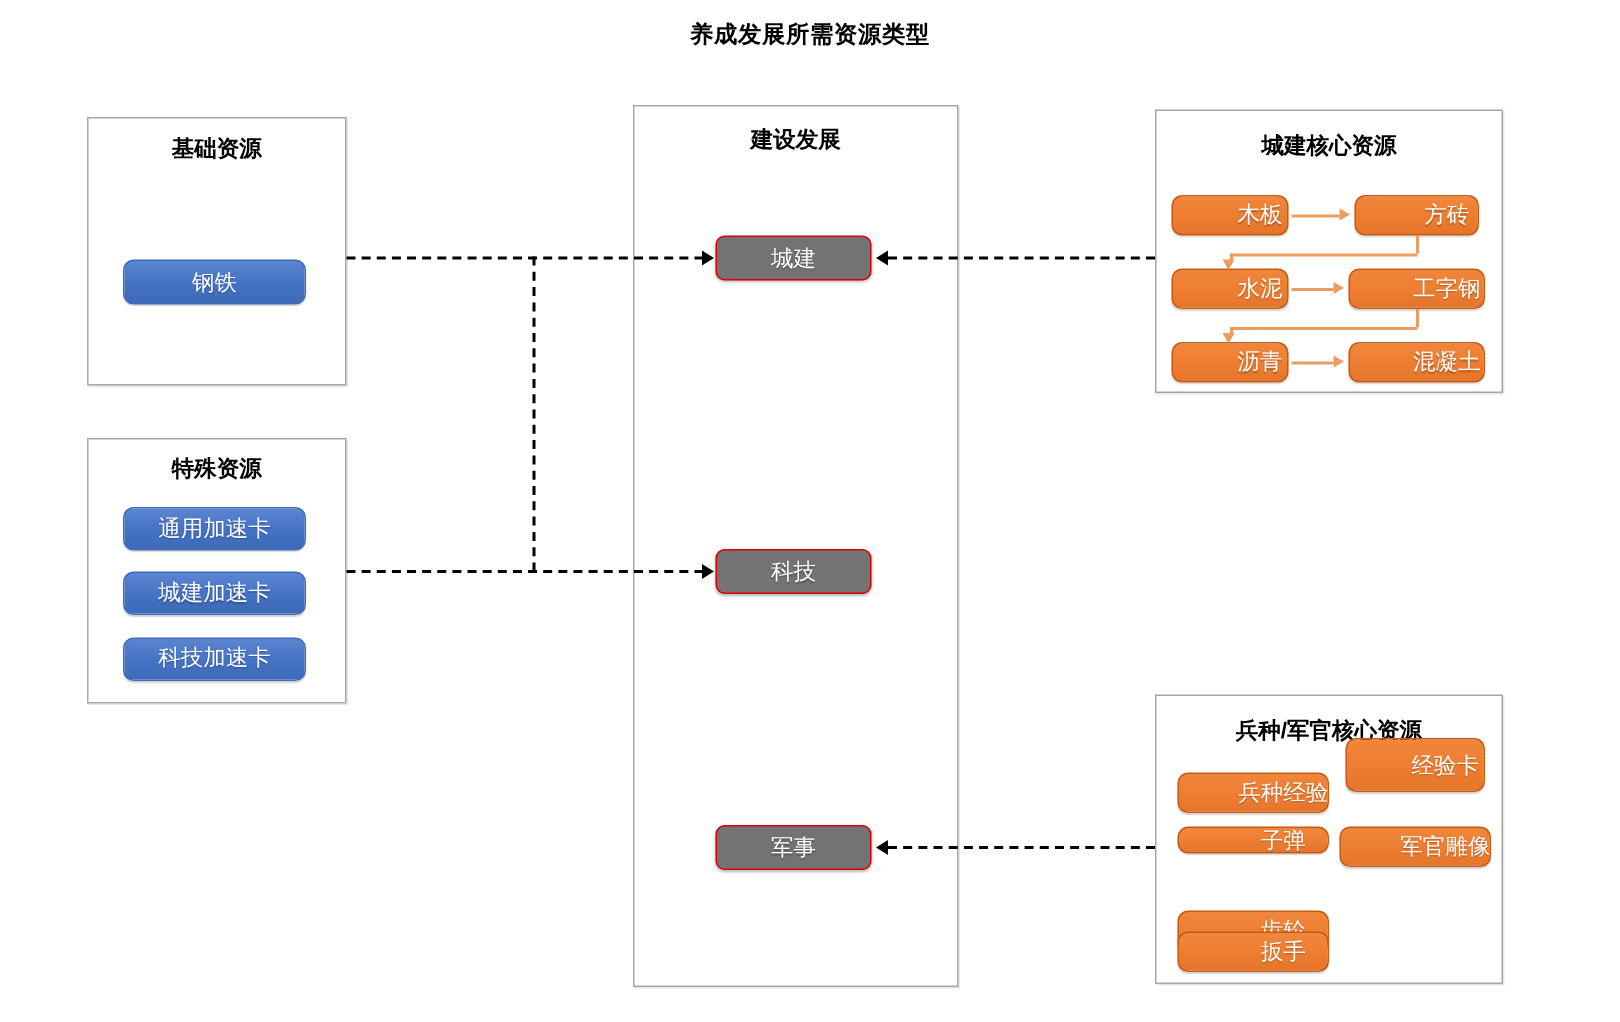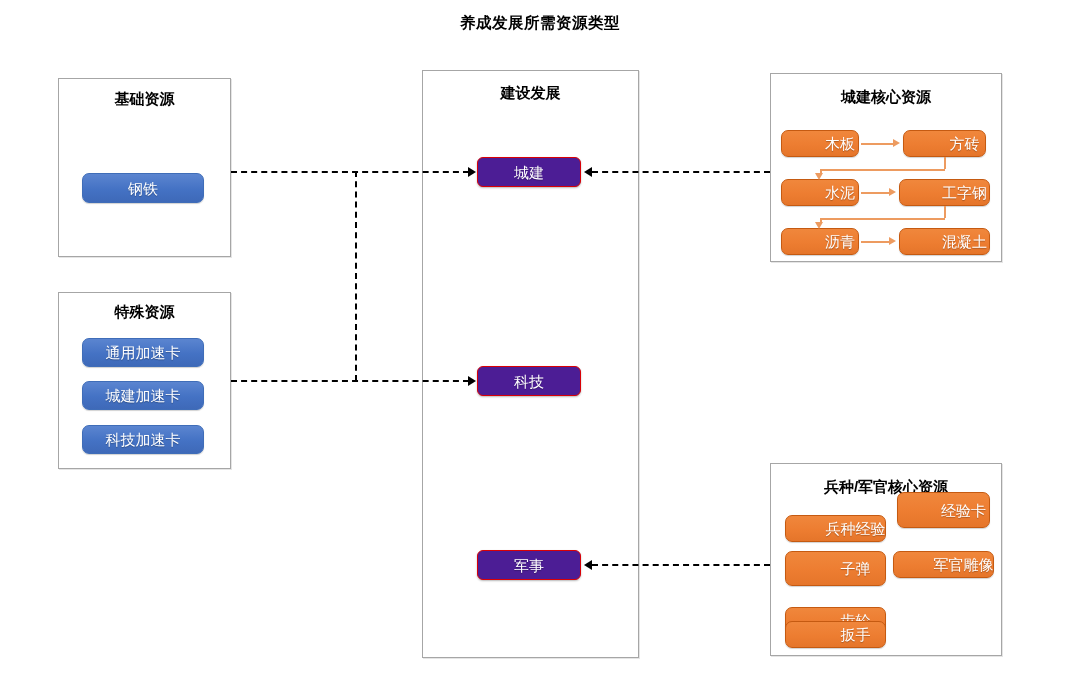--- a/index.html
+++ b/index.html
@@ -59,21 +59,21 @@
     border:1.2px solid #3f6db8;
     box-shadow:0 1px 1px rgba(0,0,0,0.18);
   }
   .chip.orange{
     background:linear-gradient(180deg,#f0873c 0%,#ed7d31 55%,#e5752a 100%);
     border:1.3px solid #c55a11;
     box-shadow:0 1px 1px rgba(0,0,0,0.18);
     padding-left:40px;
   }
   .chip.red{
-    background:#4c1d95;
+    background:#737373;
     border:1.2px solid #d90006;
     border-radius:6px;
     box-shadow:0 1px 2px rgba(0,0,0,0.28);
   }
 
   
   .dash-h{
     position:absolute;
     height:0;
     border-top:2px dashed #000000;
@@ -130,21 +130,21 @@
   <div class="page-title">养成发展所需资源类型</div>
 
   <div class="panel" style="left:58px;top:78px;width:173px;height:179px;"></div>
   <div class="panel-title" style="left:58px;top:90px;width:173px;">基础资源</div>
   <div class="chip blue" style="left:82px;top:173px;width:122px;height:30px;">钢铁</div>
 
   <div class="panel" style="left:58px;top:292px;width:173px;height:177px;"></div>
   <div class="panel-title" style="left:58px;top:303px;width:173px;">特殊资源</div>
   <div class="chip blue" style="left:82px;top:338px;width:122px;height:29px;">通用加速卡</div>
   <div class="chip blue" style="left:82px;top:381px;width:122px;height:29px;">城建加速卡</div>
-  <div class="chip blue" style="left:82px;top:425px;width:122px;height:29px;">科技加速卡</div>
+  <div class="chip blue" style="left:82px;top:425px;width:122px;height:29px;font-family:Liberation Serif, serif;">科技加速卡</div>
 
   <div class="panel" style="left:422px;top:70px;width:217px;height:588px;"></div>
   <div class="panel-title" style="left:422px;top:84px;width:217px;">建设发展</div>
   <div class="chip red" style="left:477px;top:157px;width:104px;height:30px;">城建</div>
   <div class="chip red" style="left:477px;top:366px;width:104px;height:30px;">科技</div>
   <div class="chip red" style="left:477px;top:550px;width:104px;height:30px;">军事</div>
 
   <div class="panel" style="left:770px;top:73px;width:232px;height:189px;"></div>
   <div class="panel-title" style="left:770px;top:88px;width:232px;">城建核心资源</div>
 
@@ -171,21 +171,21 @@
   <div class="or-v" style="left:820px;top:218px;height:5px;"></div>
   <div class="or-arrow-down" style="left:815px;top:222px;"></div>
 
   <div class="or-h" style="left:861px;top:241px;width:28px;"></div>
   <div class="or-arrow-right" style="left:889px;top:237px;"></div>
 
   <div class="panel" style="left:770px;top:463px;width:232px;height:193px;"></div>
   <div class="panel-title" style="left:770px;top:478px;width:232px;">兵种/军官核心资源</div>
 
   <div class="chip orange" style="left:785px;top:515px;width:101px;height:27px;">兵种经验</div>
-  <div class="chip orange" style="left:785px;top:551px;width:101px;height:35px;">子弹</div>
+  <div class="chip orange" style="left:785px;top:551px;width:101px;height:18px;">子弹</div>
   <div class="chip orange" style="left:785px;top:587px;width:101px;height:27px;margin-top:20px;">齿轮</div>
   <div class="chip orange" style="left:785px;top:621px;width:101px;height:27px;text-align:center;">扳手</div>
 
   <div class="chip orange" style="left:897px;top:492px;width:93px;height:36px;">经验卡</div>
   <div class="chip orange" style="left:893px;top:551px;width:101px;height:27px;">军官雕像</div>
 
   <div class="dash-h" style="left:231px;top:171px;width:238px;"></div>
   <div class="arrow-right" style="left:468px;top:167px;"></div>
 
   <div class="dash-v" style="left:355px;top:171px;height:210px;"></div>

